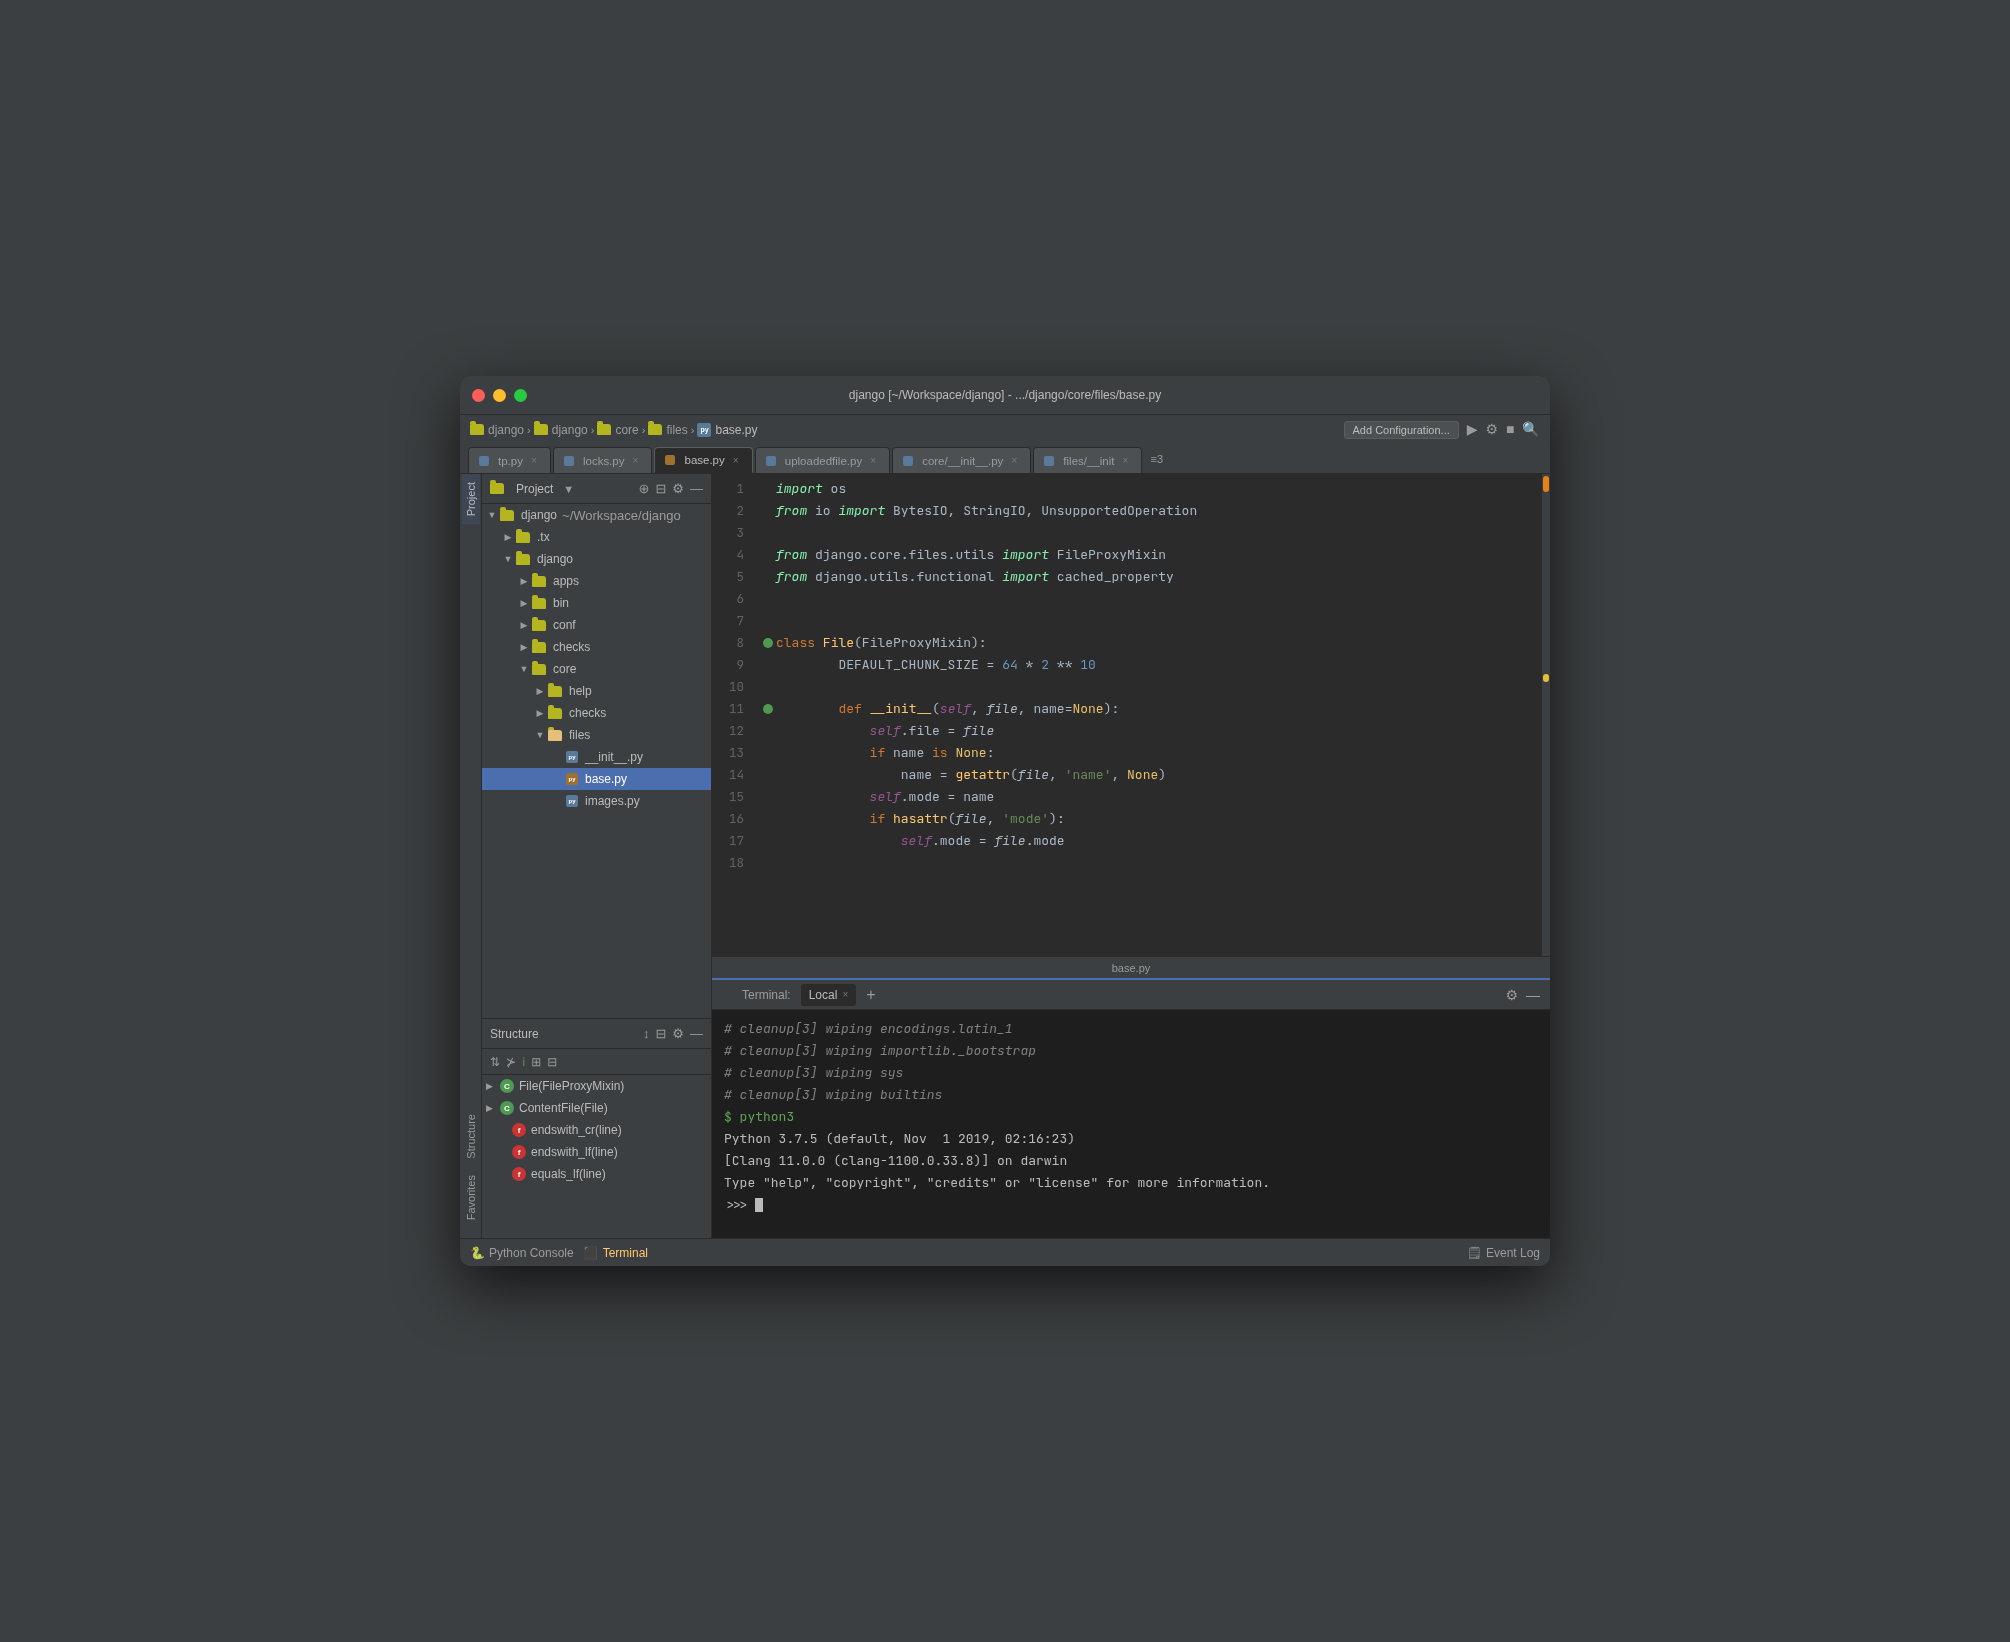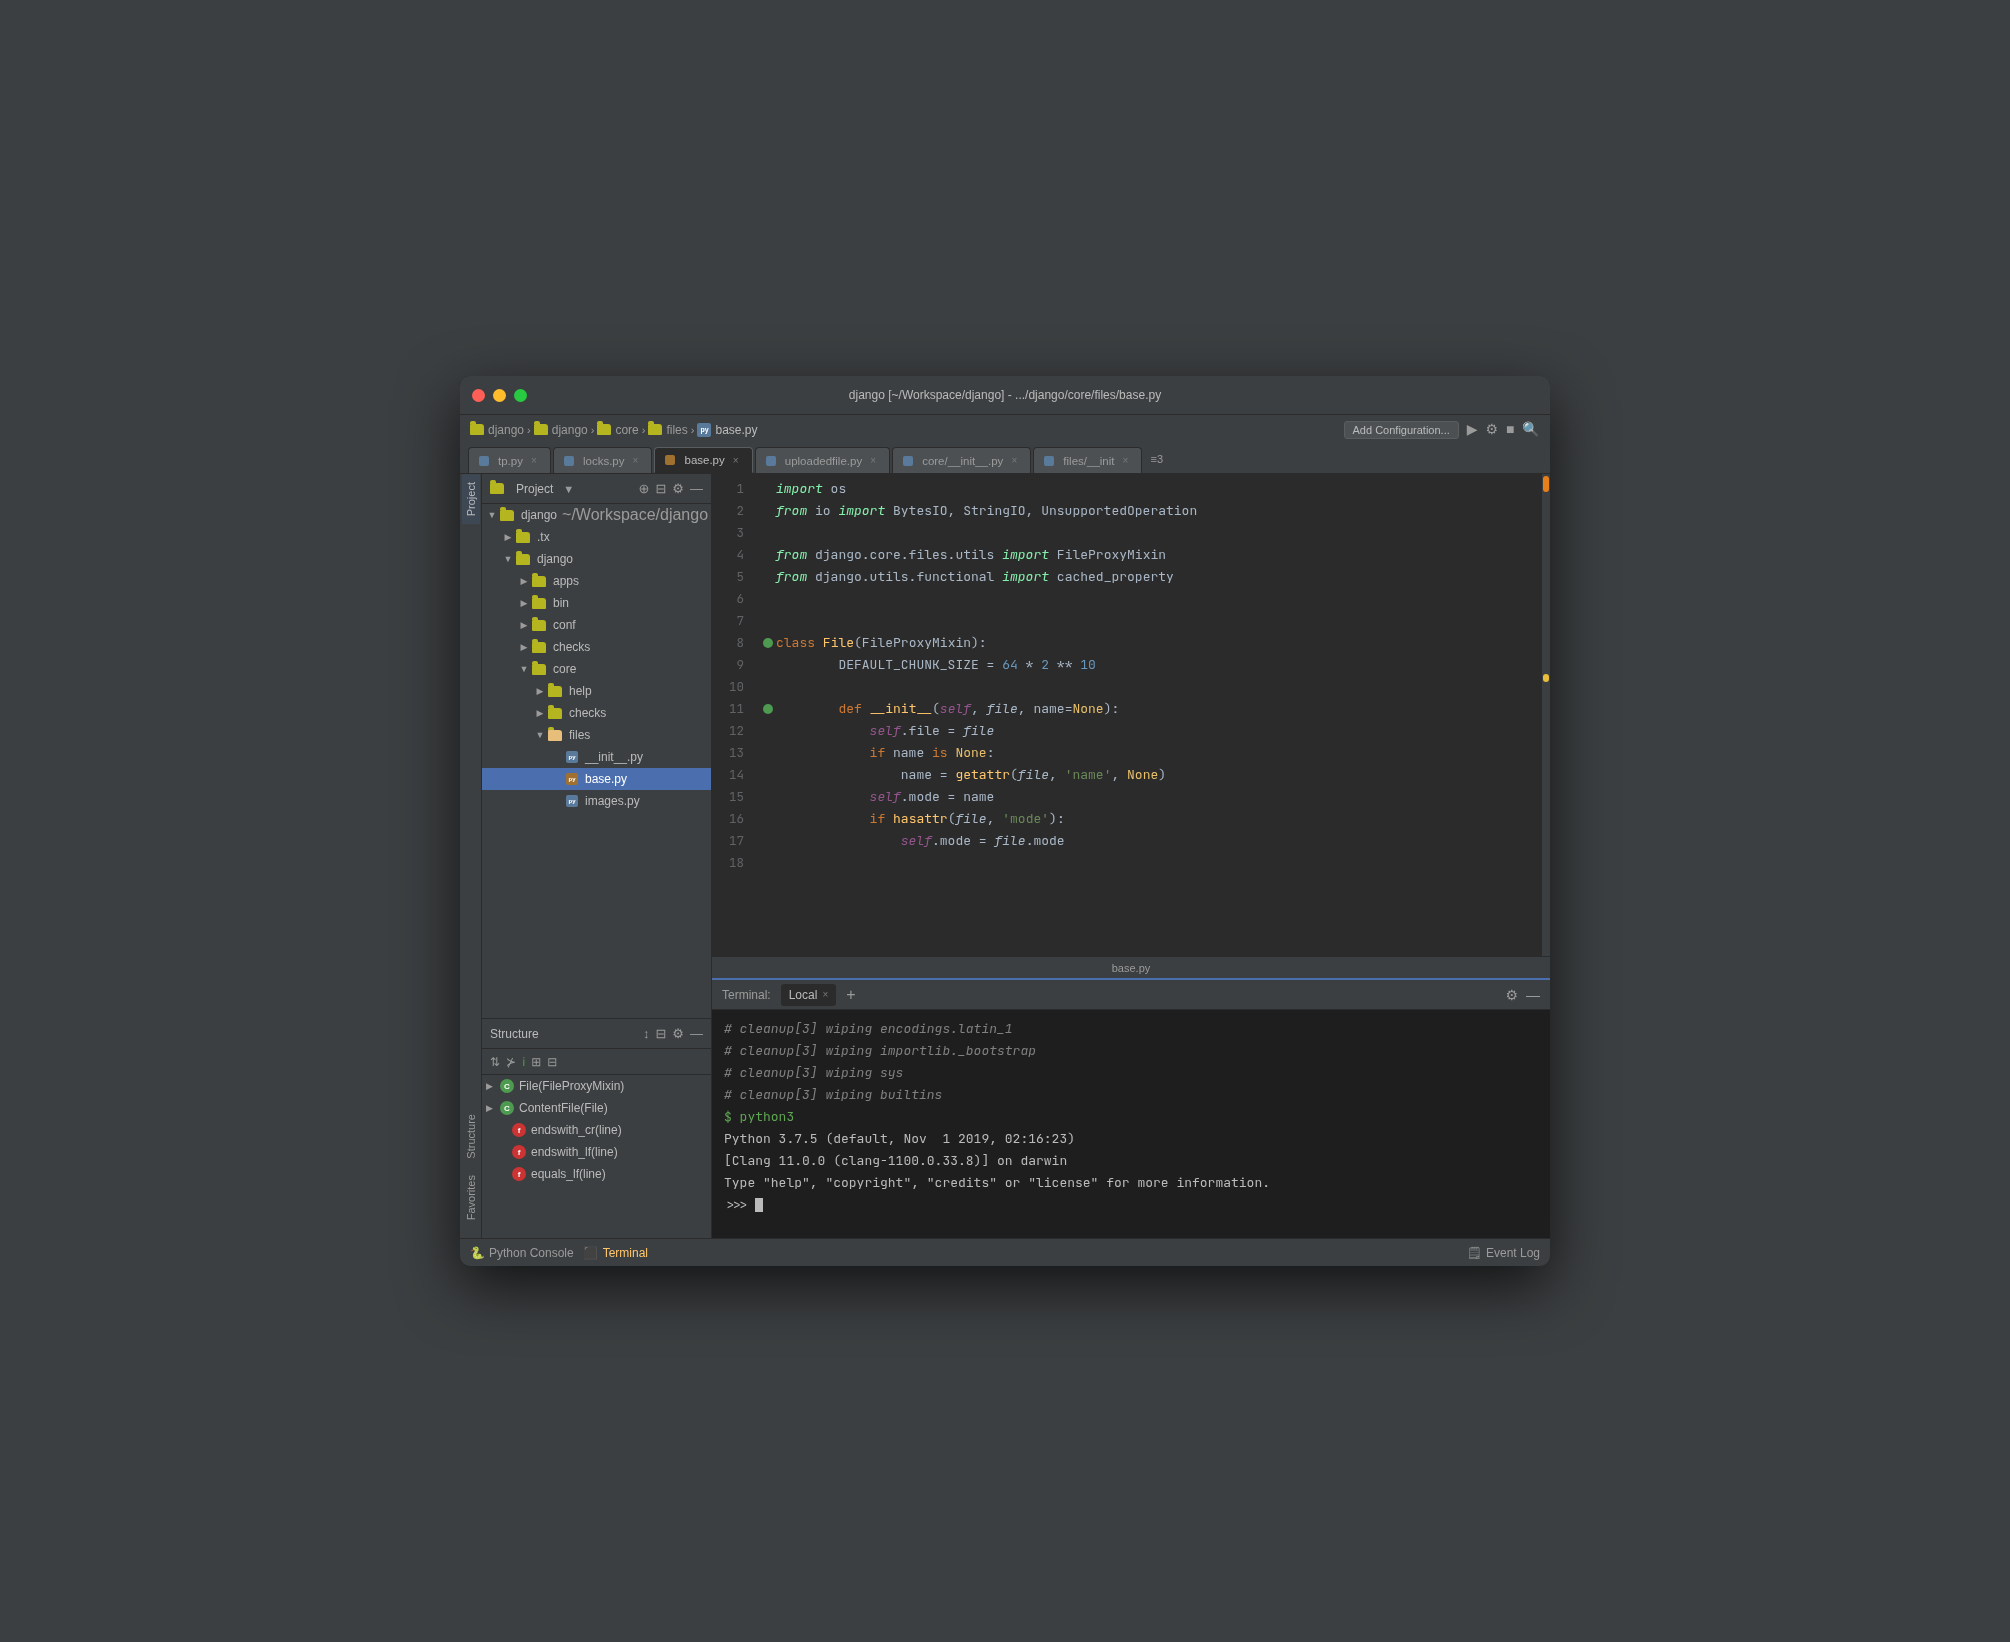--- a/index.html
+++ b/index.html
@@ -236,21 +236,21 @@
       width: 12px;
       height: 12px;
       display: flex;
       align-items: center;
       justify-content: center;
       font-size: 9px;
       color: #9b9b9b;
       flex-shrink: 0;
     }
     .tree-label { margin-left: 3px; }
-    .tree-path { color: #9b9b9b; margin-left: 5px; font-size: 16px; }
+    .tree-path { color: #9b9b9b; margin-left: 5px; font-size: 13px; }
     
     .structure-panel {
       height: 220px;
       background: #3c3f41;
       border-top: 1px solid #2b2b2b;
       display: flex;
       flex-direction: column;
     }
     .structure-toolbar {
       height: 30px;
@@ -414,20 +414,21 @@
       background: #3c3f41;
       display: flex;
       align-items: center;
       padding: 0 10px;
       gap: 10px;
       border-bottom: 1px solid #2b2b2b;
     }
     .terminal-tab-label {
       color: #9b9b9b;
       font-size: 12px;
+      margin-left: 20px;
     }
     .terminal-tab {
       height: 22px;
       padding: 0 8px;
       display: flex;
       align-items: center;
       gap: 5px;
       font-size: 12px;
       color: #bbbbbb;
       background: #2b2b2b;

